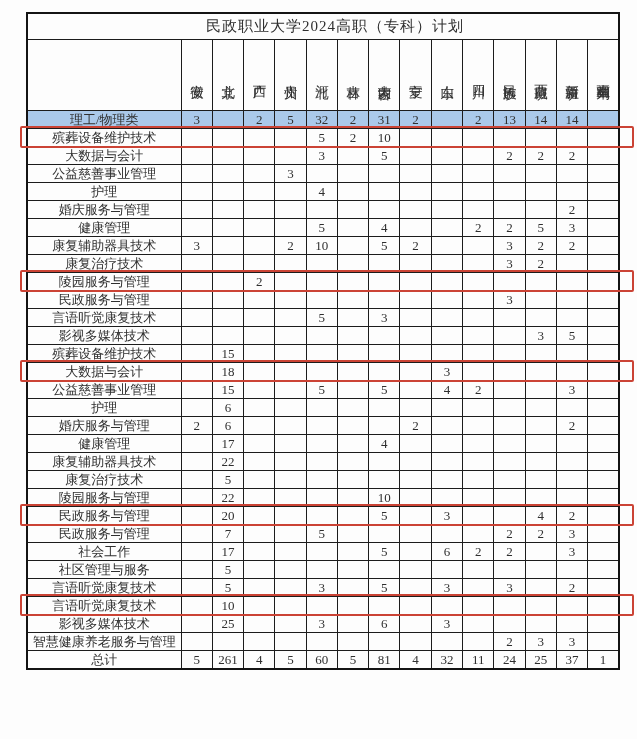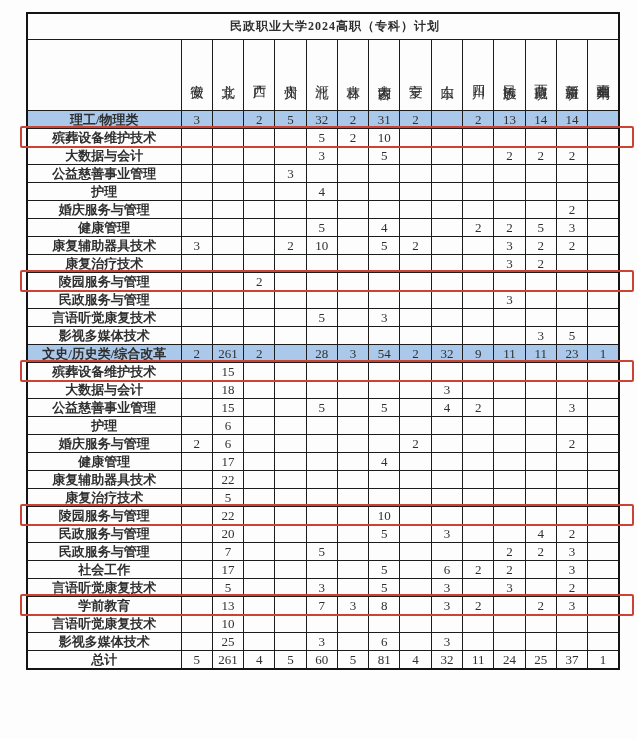--- a/index.html
+++ b/index.html
@@ -13,30 +13,30 @@
     border-collapse:collapse;table-layout:fixed;
     border:2px solid #141414;
   }
   table.plan th,table.plan td{
     border:1px solid #1c1c1c;
     padding:0;margin:0;
     font-size:13px;line-height:17px;height:17px;
     text-align:center;vertical-align:middle;
     overflow:visible;white-space:nowrap;
   }
-  tr.title-row td{height:25px;line-height:25px;font-size:12px;font-weight:bold;letter-spacing:1px;padding-left:24px;}
+  tr.title-row td{height:25px;line-height:25px;font-size:15px;font-weight:normal;letter-spacing:1px;padding-left:24px;}
   tr.head-row th{height:70px;font-weight:normal;}
   .vh{
     writing-mode:vertical-rl;text-orientation:upright;
     margin:0 auto;line-height:1.0;font-size:13.5px;letter-spacing:1px;
     max-height:70px;
   }
-  td.name{text-align:left;padding-left:4px;font-size:13.5px;font-weight:bold;}
+  td.name{text-align:left;padding-left:4px;font-size:13.5px;}
   tr.section{background:var(--blue,#aac9ea);}
-  tr.section td.name{font-weight:bold;}
+  tr.section td.name{font-weight:normal;}
   .hlbox{
     position:absolute;left:20px;width:610px;
     border:2px solid var(--red,#cb4335);border-radius:2px;
     pointer-events:none;background:transparent;
   }
 </style>
 </head>
 <body>
 
 <div id="page" style="--blue: #aac9ea; --red: #cb4335;">
@@ -325,37 +325,20 @@
           <td></td>
           <td></td>
           <td></td>
           <td></td>
           <td></td>
           <td></td>
           <td>3</td>
           <td>5</td>
           <td></td>
         </tr>
-        <tr class="section">
-          <td class="name">文史/历史类/综合改革</td>
-          <td>2</td>
-          <td>261</td>
-          <td>2</td>
-          <td></td>
-          <td>28</td>
-          <td>3</td>
-          <td>54</td>
-          <td>2</td>
-          <td>32</td>
-          <td>9</td>
-          <td>11</td>
-          <td>11</td>
-          <td>23</td>
-          <td>1</td>
-        </tr>
         <tr class="hl">
           <td class="name">殡葬设备维护技术</td>
           <td></td>
           <td>15</td>
           <td></td>
           <td></td>
           <td></td>
           <td></td>
           <td></td>
           <td></td>
@@ -547,54 +530,54 @@
           <td>5</td>
           <td></td>
           <td>6</td>
           <td>2</td>
           <td>2</td>
           <td></td>
           <td>3</td>
           <td></td>
         </tr>
         <tr>
+          <td class="name">社区管理与服务</td>
+          <td></td>
+          <td>5</td>
+          <td></td>
+          <td></td>
+          <td></td>
+          <td></td>
+          <td></td>
+          <td></td>
+          <td></td>
+          <td></td>
+          <td></td>
+          <td></td>
+          <td></td>
+          <td></td>
+        </tr>
+        <tr>
           <td class="name">言语听觉康复技术</td>
           <td></td>
           <td>5</td>
           <td></td>
           <td></td>
           <td>3</td>
           <td></td>
           <td>5</td>
           <td></td>
           <td>3</td>
           <td></td>
           <td>3</td>
           <td></td>
           <td>2</td>
           <td></td>
         </tr>
         <tr>
-          <td class="name">学前教育</td>
-          <td></td>
-          <td>13</td>
-          <td></td>
-          <td></td>
-          <td>7</td>
-          <td>3</td>
-          <td>8</td>
-          <td></td>
-          <td>3</td>
-          <td>2</td>
-          <td></td>
-          <td>2</td>
-          <td>3</td>
-          <td></td>
-        </tr>
-        <tr>
           <td class="name">言语听觉康复技术</td>
           <td></td>
           <td>10</td>
           <td></td>
           <td></td>
           <td></td>
           <td></td>
           <td></td>
           <td></td>
           <td></td>
@@ -612,20 +595,37 @@
           <td></td>
           <td>3</td>
           <td></td>
           <td>6</td>
           <td></td>
           <td>3</td>
           <td></td>
           <td></td>
           <td></td>
           <td></td>
+          <td></td>
+        </tr>
+        <tr>
+          <td class="name">智慧健康养老服务与管理</td>
+          <td></td>
+          <td></td>
+          <td></td>
+          <td></td>
+          <td></td>
+          <td></td>
+          <td></td>
+          <td></td>
+          <td></td>
+          <td></td>
+          <td>2</td>
+          <td>3</td>
+          <td>3</td>
           <td></td>
         </tr>
         <tr class="total">
           <td class="name">总计</td>
           <td>5</td>
           <td>261</td>
           <td>4</td>
           <td>5</td>
           <td>60</td>
           <td>5</td>

